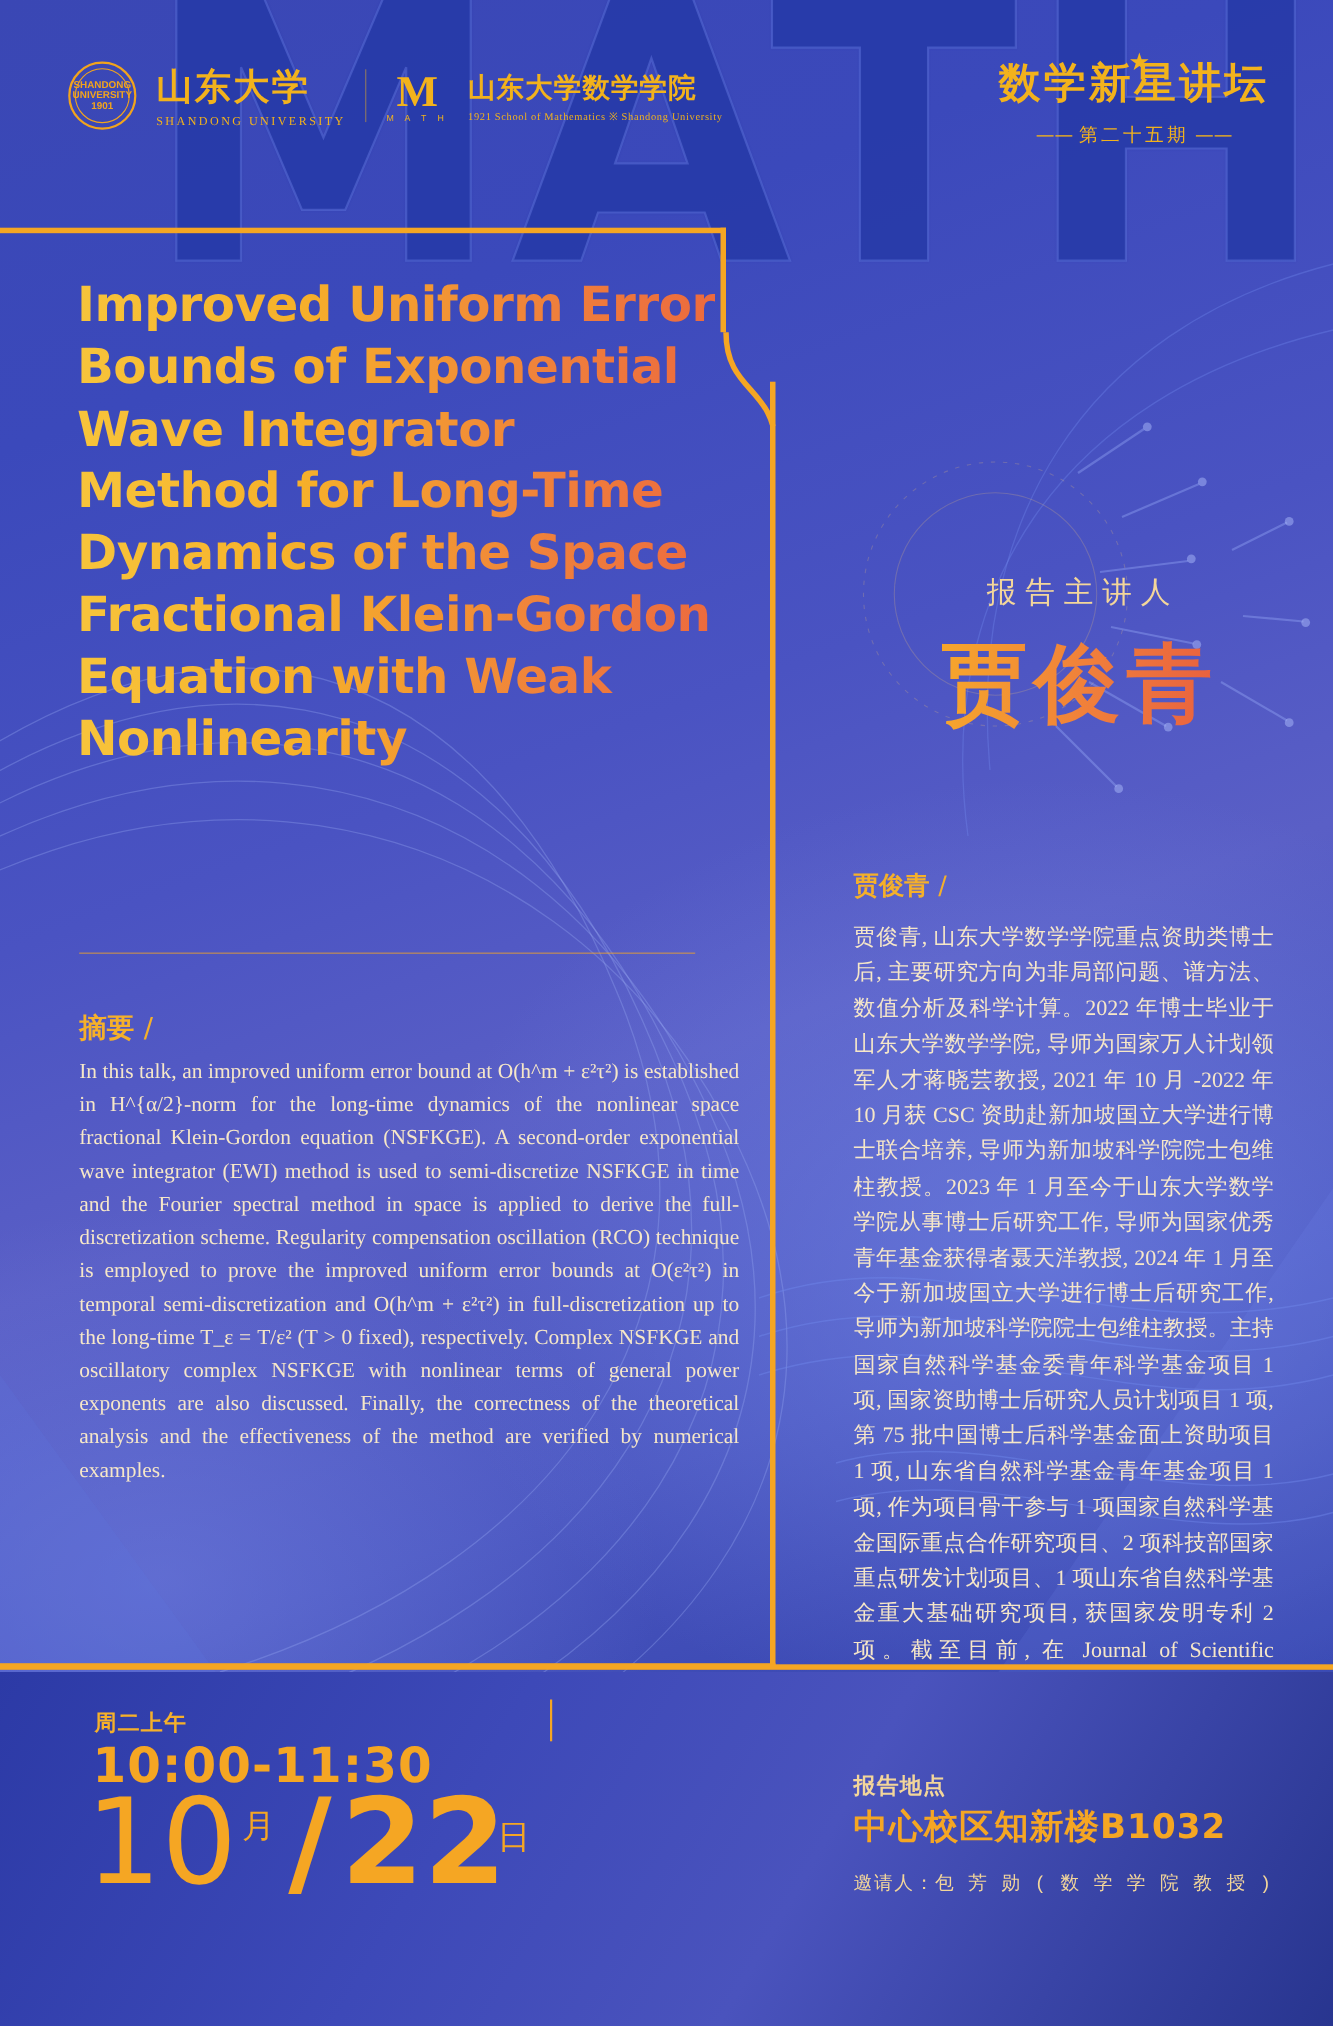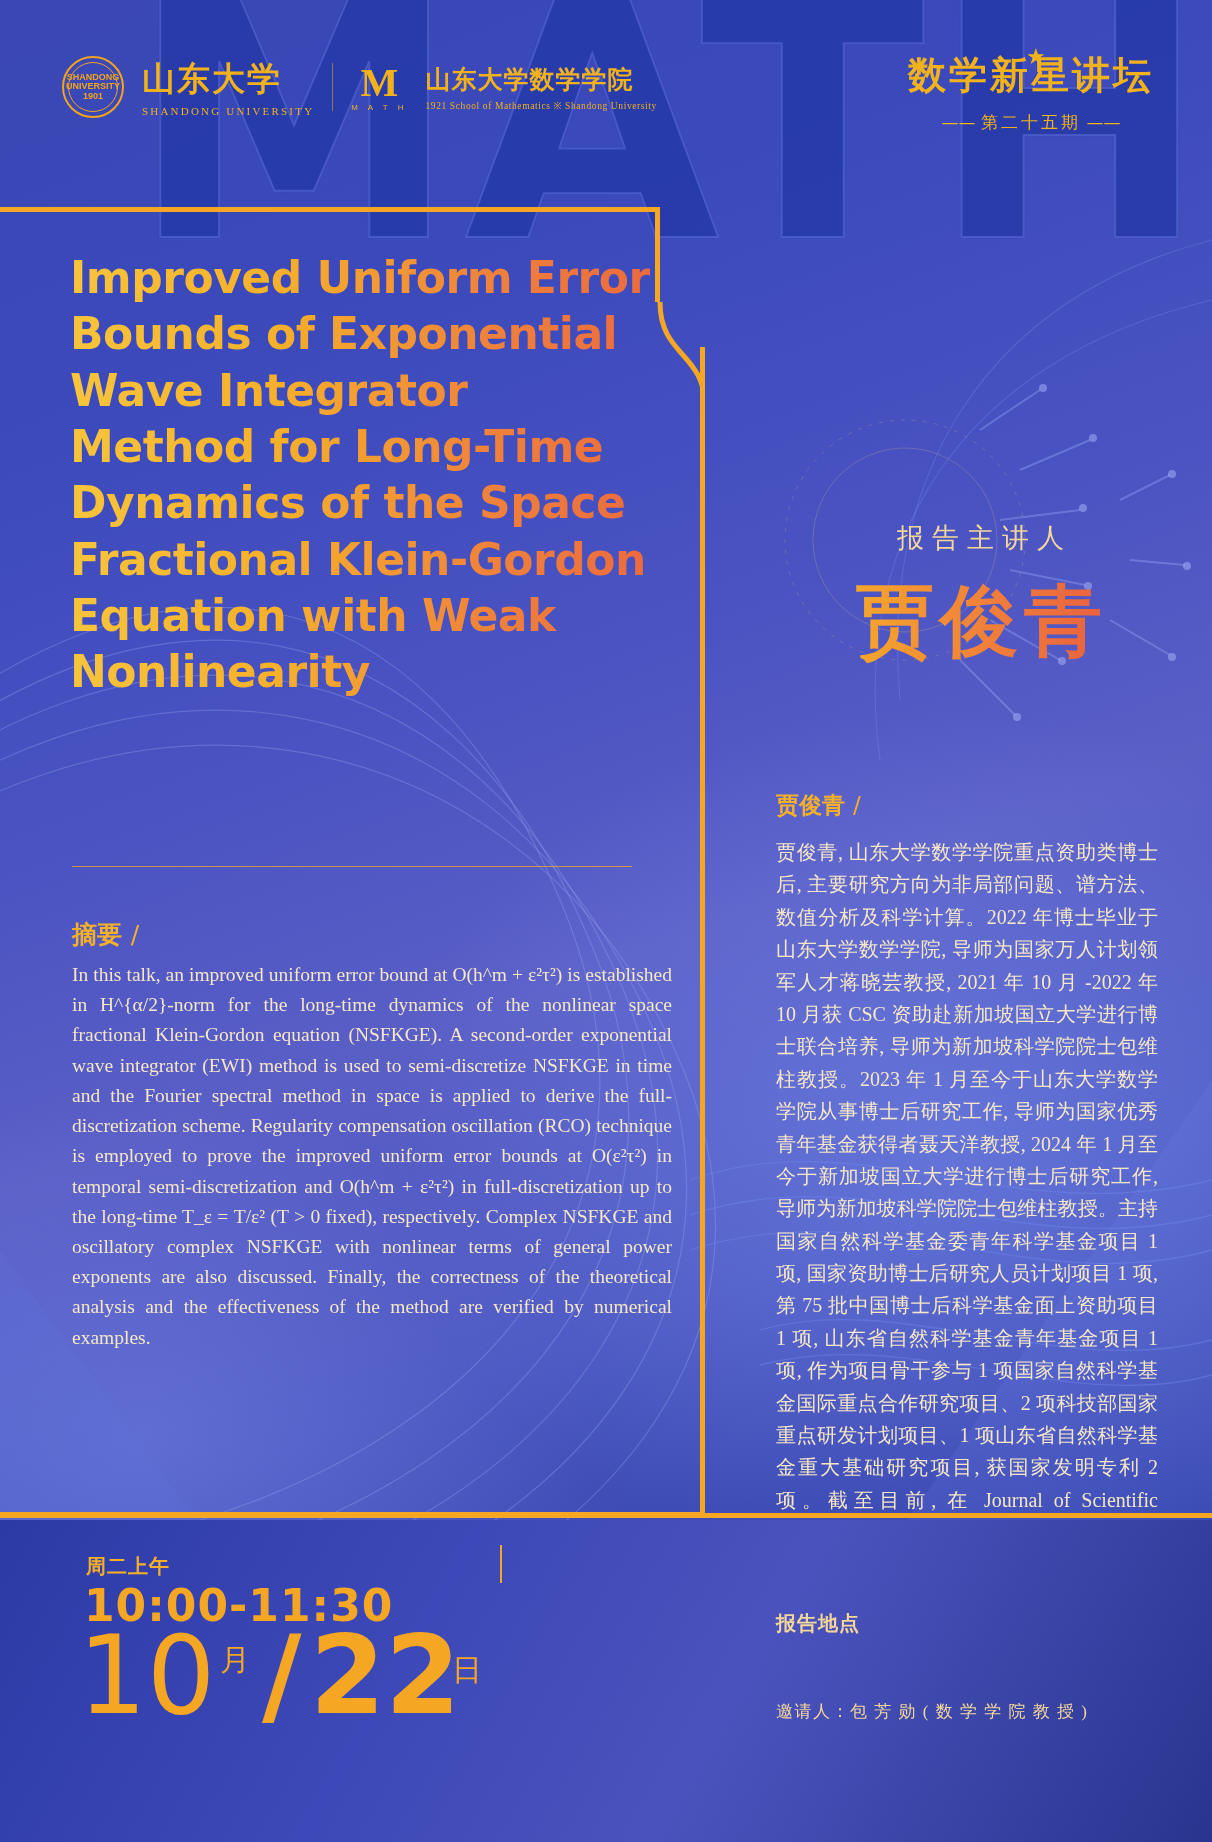--- a/index.html
+++ b/index.html
@@ -105,21 +105,21 @@
   .band-vline{position:absolute;left:500px;top:1545px;width:2px;height:38px;background:#f5a623;}
   .weekday{position:absolute;left:86px;top:1553px;color:#f5b02a;font-size:20px;font-weight:bold;font-family:"DejaVu Sans",sans-serif;letter-spacing:1px;}
   .time{position:absolute;left:84px;top:1580px;color:#f5a623;font-size:44px;font-weight:bold;font-family:"DejaVu Sans",sans-serif;letter-spacing:1px;}
   .datebig{position:absolute;left:78px;top:1622px;color:#f5a623;font-size:108px;font-weight:normal;font-family:"DejaVu Sans",sans-serif;line-height:1;}
   .date-m{position:absolute;left:220px;top:1640px;color:#f5a623;font-size:30px;font-family:"DejaVu Sans",sans-serif;}
   .slash-big{position:absolute;left:262px;top:1622px;color:#f5a623;font-size:108px;font-weight:bold;font-family:"DejaVu Sans",sans-serif;line-height:1;}
   .date-d2{position:absolute;left:310px;top:1622px;color:#f5a623;font-size:108px;font-weight:bold;font-family:"DejaVu Sans",sans-serif;line-height:1;}
   .date-r{position:absolute;left:452px;top:1650px;color:#f5a623;font-size:30px;font-family:"DejaVu Sans",sans-serif;}
   .loc-label{position:absolute;left:776px;top:1610px;color:#f3d69a;font-size:20px;font-weight:bold;font-family:"DejaVu Sans",sans-serif;letter-spacing:1px;}
   .loc{position:absolute;left:776px;top:1640px;color:#f5a623;font-size:31px;font-weight:bold;font-family:"DejaVu Sans",sans-serif;letter-spacing:1px;}
-  .invite{position:absolute;left:776px;top:1700px;color:#f3d69a;font-size:17px;font-family:Liberation Serif, serif;letter-spacing:1.5px;}
+  .invite{position:absolute;left:776px;top:1700px;color:#f3d69a;font-size:17px;font-family:Liberation Mono, monospace;letter-spacing:1.5px;}
 </style>
 </head>
 <body>
 
 <div class="poster">
 
   <div class="watermark">MATH</div>
   <div class="wm2">MATH</div>
 
   <svg class="arcs" width="1212" height="1842">
@@ -235,15 +235,16 @@
 
   <div class="weekday">周二上午</div>
   <div class="time">10:00-11:30</div>
   <div class="datebig">10</div>
   <div class="date-m">月</div>
   <div class="slash-big">/</div>
   <div class="date-d2">22</div>
   <div class="date-r">日</div>
 
   <div class="loc-label">报告地点</div>
+  <div class="loc">中心校区知新楼B1032</div>
   <div class="invite">邀请人：包 芳 勋 ( 数 学 学 院 教 授 )</div>
 
 </div>
 
 </body></html>

